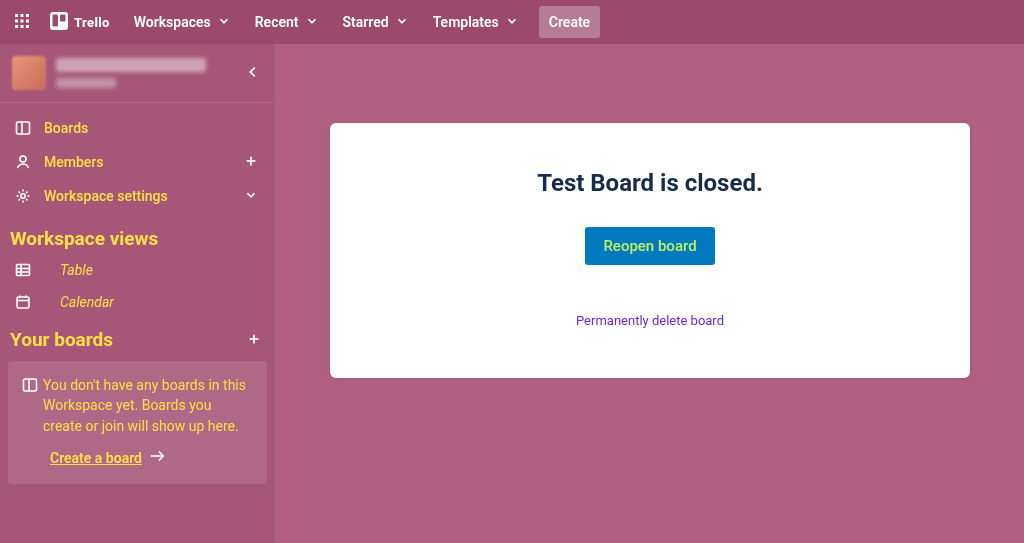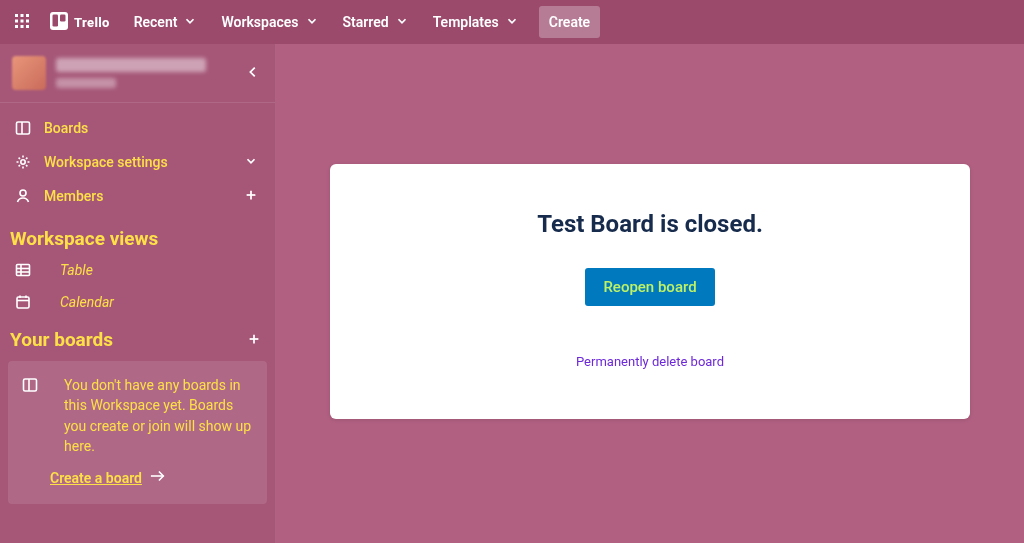--- a/index.html
+++ b/index.html
@@ -99,35 +99,35 @@
   }
   .side-sub-item .icon { width:18px; display:flex; align-items:center; justify-content:center; font-style: normal; }
 
   .boards-note {
     margin: 6px 8px 0 8px;
     background: rgba(255,255,255,0.10);
     border-radius: 4px;
     padding: 14px 14px 16px 14px;
     line-height: 1.45;
   }
-  .boards-note .note-row { display:flex; gap:24px; }
+  .boards-note .note-row { display:flex; gap:3px; }
   .boards-note .note-icon { width:18px; flex-shrink:0; margin-top:2px; }
   .create-board-link {
     display:inline-flex; align-items:flex-end; gap:8px;
     margin-top: 12px; margin-left: 28px;
     font-weight: 600; text-decoration: underline; cursor:pointer;
   }
 
   
   .main {
     flex: 1; position: relative; background:#b16082;
     display:flex; align-items:flex-start; justify-content:center;
   }
   .card {
-    margin-top: 120px;
+    margin-top: 79px;
     width: 640px;
     background: #fff;
     border-radius: 6px;
     padding: 46px 20px 50px 20px;
     text-align: center;
     box-shadow: 0 1px 4px rgba(0,0,0,0.12);
     position: relative;
   }
   .card h1 {
     color: #172b4d;
@@ -171,27 +171,27 @@
       <svg width="18" height="18" viewBox="0 0 18 18">
           <rect x="0" y="0" width="18" height="18" rx="3" fill="#fff"></rect>
           <rect x="2.5" y="2.5" width="5.5" height="12" rx="1.3" fill="#9b4a6c"></rect>
           <rect x="10" y="2.5" width="5.5" height="7" rx="1.3" fill="#9b4a6c"></rect>
         </svg>
     </span>
     <span>Trello</span>
   </div>
 
   <div class="nav-btn">
-    <span>Recent</span>
+    <span>Workspaces</span>
     <span class="caret"><svg class="caret-svg" viewBox="0 0 16 16" fill="none" stroke="#fff" stroke-width="2">
           <polyline points="4,6 8,10 12,6"></polyline>
         </svg></span>
   </div>
   <div class="nav-btn">
-    <span>Workspaces</span>
+    <span>Recent</span>
     <span class="caret"><svg class="caret-svg" viewBox="0 0 16 16" fill="none" stroke="#fff" stroke-width="2">
           <polyline points="4,6 8,10 12,6"></polyline>
         </svg></span>
   </div>
   <div class="nav-btn">
     <span>Starred</span>
     <span class="caret"><svg class="caret-svg" viewBox="0 0 16 16" fill="none" stroke="#fff" stroke-width="2">
           <polyline points="4,6 8,10 12,6"></polyline>
         </svg></span>
   </div>
@@ -230,46 +230,46 @@
           <svg width="16" height="16" viewBox="0 0 16 16" fill="none" stroke="#fff" stroke-width="1.6">
               <rect x="1.5" y="2" width="13" height="12" rx="1.5"></rect>
               <line x1="7" y1="2" x2="7" y2="14"></line>
             </svg>
         </span>
         <span class="label">Boards</span>
       </div>
       <div class="side-item">
         <span class="icon">
           <svg width="16" height="16" viewBox="0 0 16 16" fill="none" stroke="#fff" stroke-width="1.6">
-              <circle cx="8" cy="8" r="2.2"></circle>
-              <path d="M8 1.5v2M8 12.5v2M14.5 8h-2M3.5 8h-2M12.4 3.6l-1.4 1.4M5 11l-1.4 1.4M12.4 12.4L11 11M5 5 3.6 3.6"></path>
-            </svg>
-        </span>
-        <span class="label">Workspace settings</span>
-        <span class="trail">
-          <span>
-            <svg width="14" height="14" viewBox="0 0 16 16" fill="none" stroke="#fff" stroke-width="2">
-                <polyline points="4,6 8,10 12,6"></polyline>
-              </svg>
-          </span>
-        </span>
-      </div>
-      <div class="side-item">
-        <span class="icon">
-          <svg width="16" height="16" viewBox="0 0 16 16" fill="none" stroke="#fff" stroke-width="1.6">
               <circle cx="8" cy="5" r="3"></circle>
               <path d="M2.5 14c1-3 4-4 5.5-4s4.5 1 5.5 4"></path>
             </svg>
         </span>
         <span class="label">Members</span>
         <span class="trail">
           <span>
             <svg width="14" height="14" viewBox="0 0 16 16" stroke="#fff" stroke-width="2">
                 <line x1="8" y1="3" x2="8" y2="13"></line>
                 <line x1="3" y1="8" x2="13" y2="8"></line>
+              </svg>
+          </span>
+        </span>
+      </div>
+      <div class="side-item">
+        <span class="icon">
+          <svg width="16" height="16" viewBox="0 0 16 16" fill="none" stroke="#fff" stroke-width="1.6">
+              <circle cx="8" cy="8" r="2.2"></circle>
+              <path d="M8 1.5v2M8 12.5v2M14.5 8h-2M3.5 8h-2M12.4 3.6l-1.4 1.4M5 11l-1.4 1.4M12.4 12.4L11 11M5 5 3.6 3.6"></path>
+            </svg>
+        </span>
+        <span class="label">Workspace settings</span>
+        <span class="trail">
+          <span>
+            <svg width="14" height="14" viewBox="0 0 16 16" fill="none" stroke="#fff" stroke-width="2">
+                <polyline points="4,6 8,10 12,6"></polyline>
               </svg>
           </span>
         </span>
       </div>
     </div>
 
     <div class="side-heading">
       <span>Workspace views</span>
     </div>
     <div class="side-sub-item">

